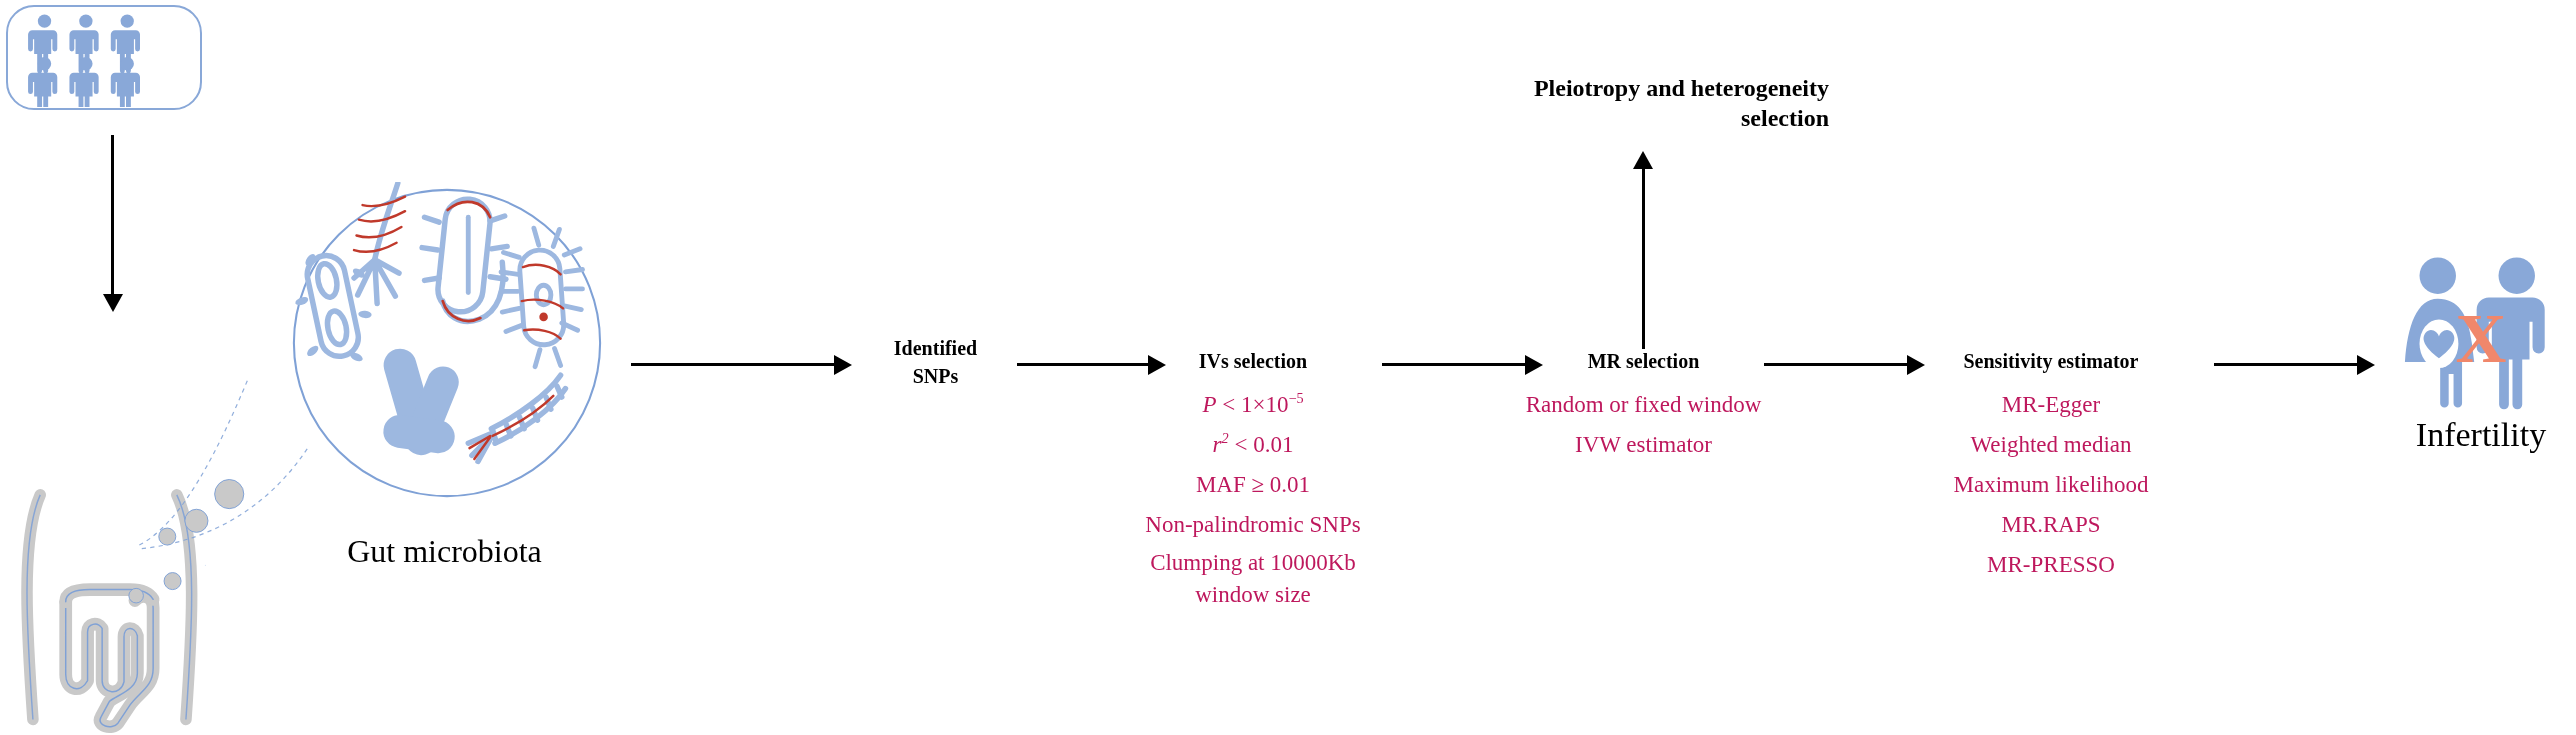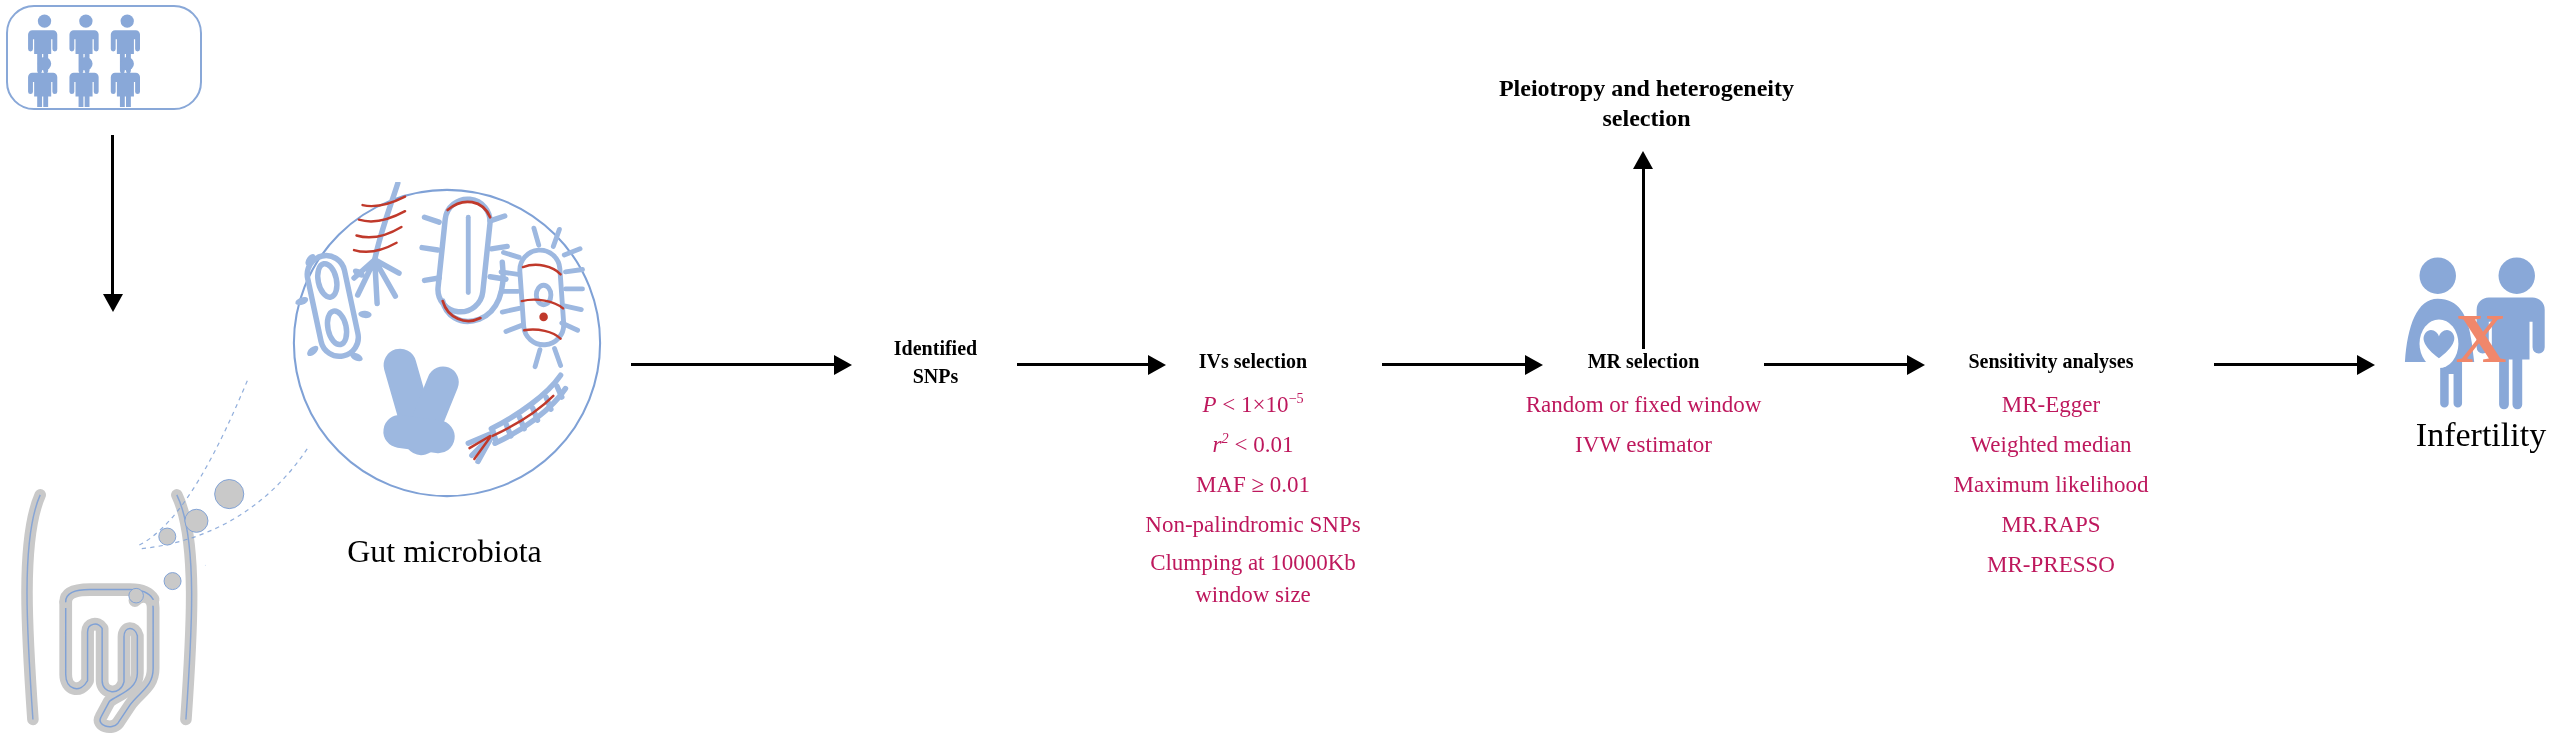--- a/index.html
+++ b/index.html
@@ -272,39 +272,39 @@
     <div class="stage-detail"><span class="ital">r</span><sup class="ital">2</sup> &lt; 0.01</div>
     <div class="stage-detail">MAF ≥ 0.01</div>
     <div class="stage-detail">Non-palindromic SNPs</div>
     <div class="stage-detail" style="line-height:36px;">Clumping at 10000Kb</div>
     <div class="stage-detail" style="line-height:28px;">window size</div>
   </div>
 
   <div class="abs arrow-h" style="left:1382px; top:363px; width:145px;"></div>
   <div class="abs arrow-head-r" style="left:1525px; top:355px;"></div>
 
-  <div class="abs top-heading" style="left:1464px; top:73px; width:365px;">
+  <div class="abs top-heading" style="left:1464px; top:73px; width:365px;text-align:right;">
     <div>Pleiotropy and heterogeneity</div>
     <div>selection</div>
   </div>
 
   <div class="abs arrow-v" style="left:1642px; top:167px; width:0; height:182px;"></div>
   <div class="abs arrow-head-u" style="left:1633px; top:151px;"></div>
 
   <div class="abs" style="left:1502px; top:347px; width:283px;">
     <div class="stage-title">MR selection</div>
     <div class="stage-detail" style="margin-top:9.7px;">Random or fixed window</div>
     <div class="stage-detail">IVW estimator</div>
   </div>
 
   <div class="abs arrow-h" style="left:1764px; top:363px; width:145px;"></div>
   <div class="abs arrow-head-r" style="left:1907px; top:355px;"></div>
 
   <div class="abs" style="left:1883px; top:347px; width:336px;">
-    <div class="stage-title">Sensitivity analyses</div>
+    <div class="stage-title">Sensitivity estimator</div>
     <div class="stage-detail" style="margin-top:9.7px;">MR-Egger</div>
     <div class="stage-detail">Weighted median</div>
     <div class="stage-detail">Maximum likelihood</div>
     <div class="stage-detail">MR.RAPS</div>
     <div class="stage-detail">MR-PRESSO</div>
   </div>
 
   <div class="abs arrow-h" style="left:2214px; top:363px; width:145px;"></div>
   <div class="abs arrow-head-r" style="left:2357px; top:355px;"></div>
 

